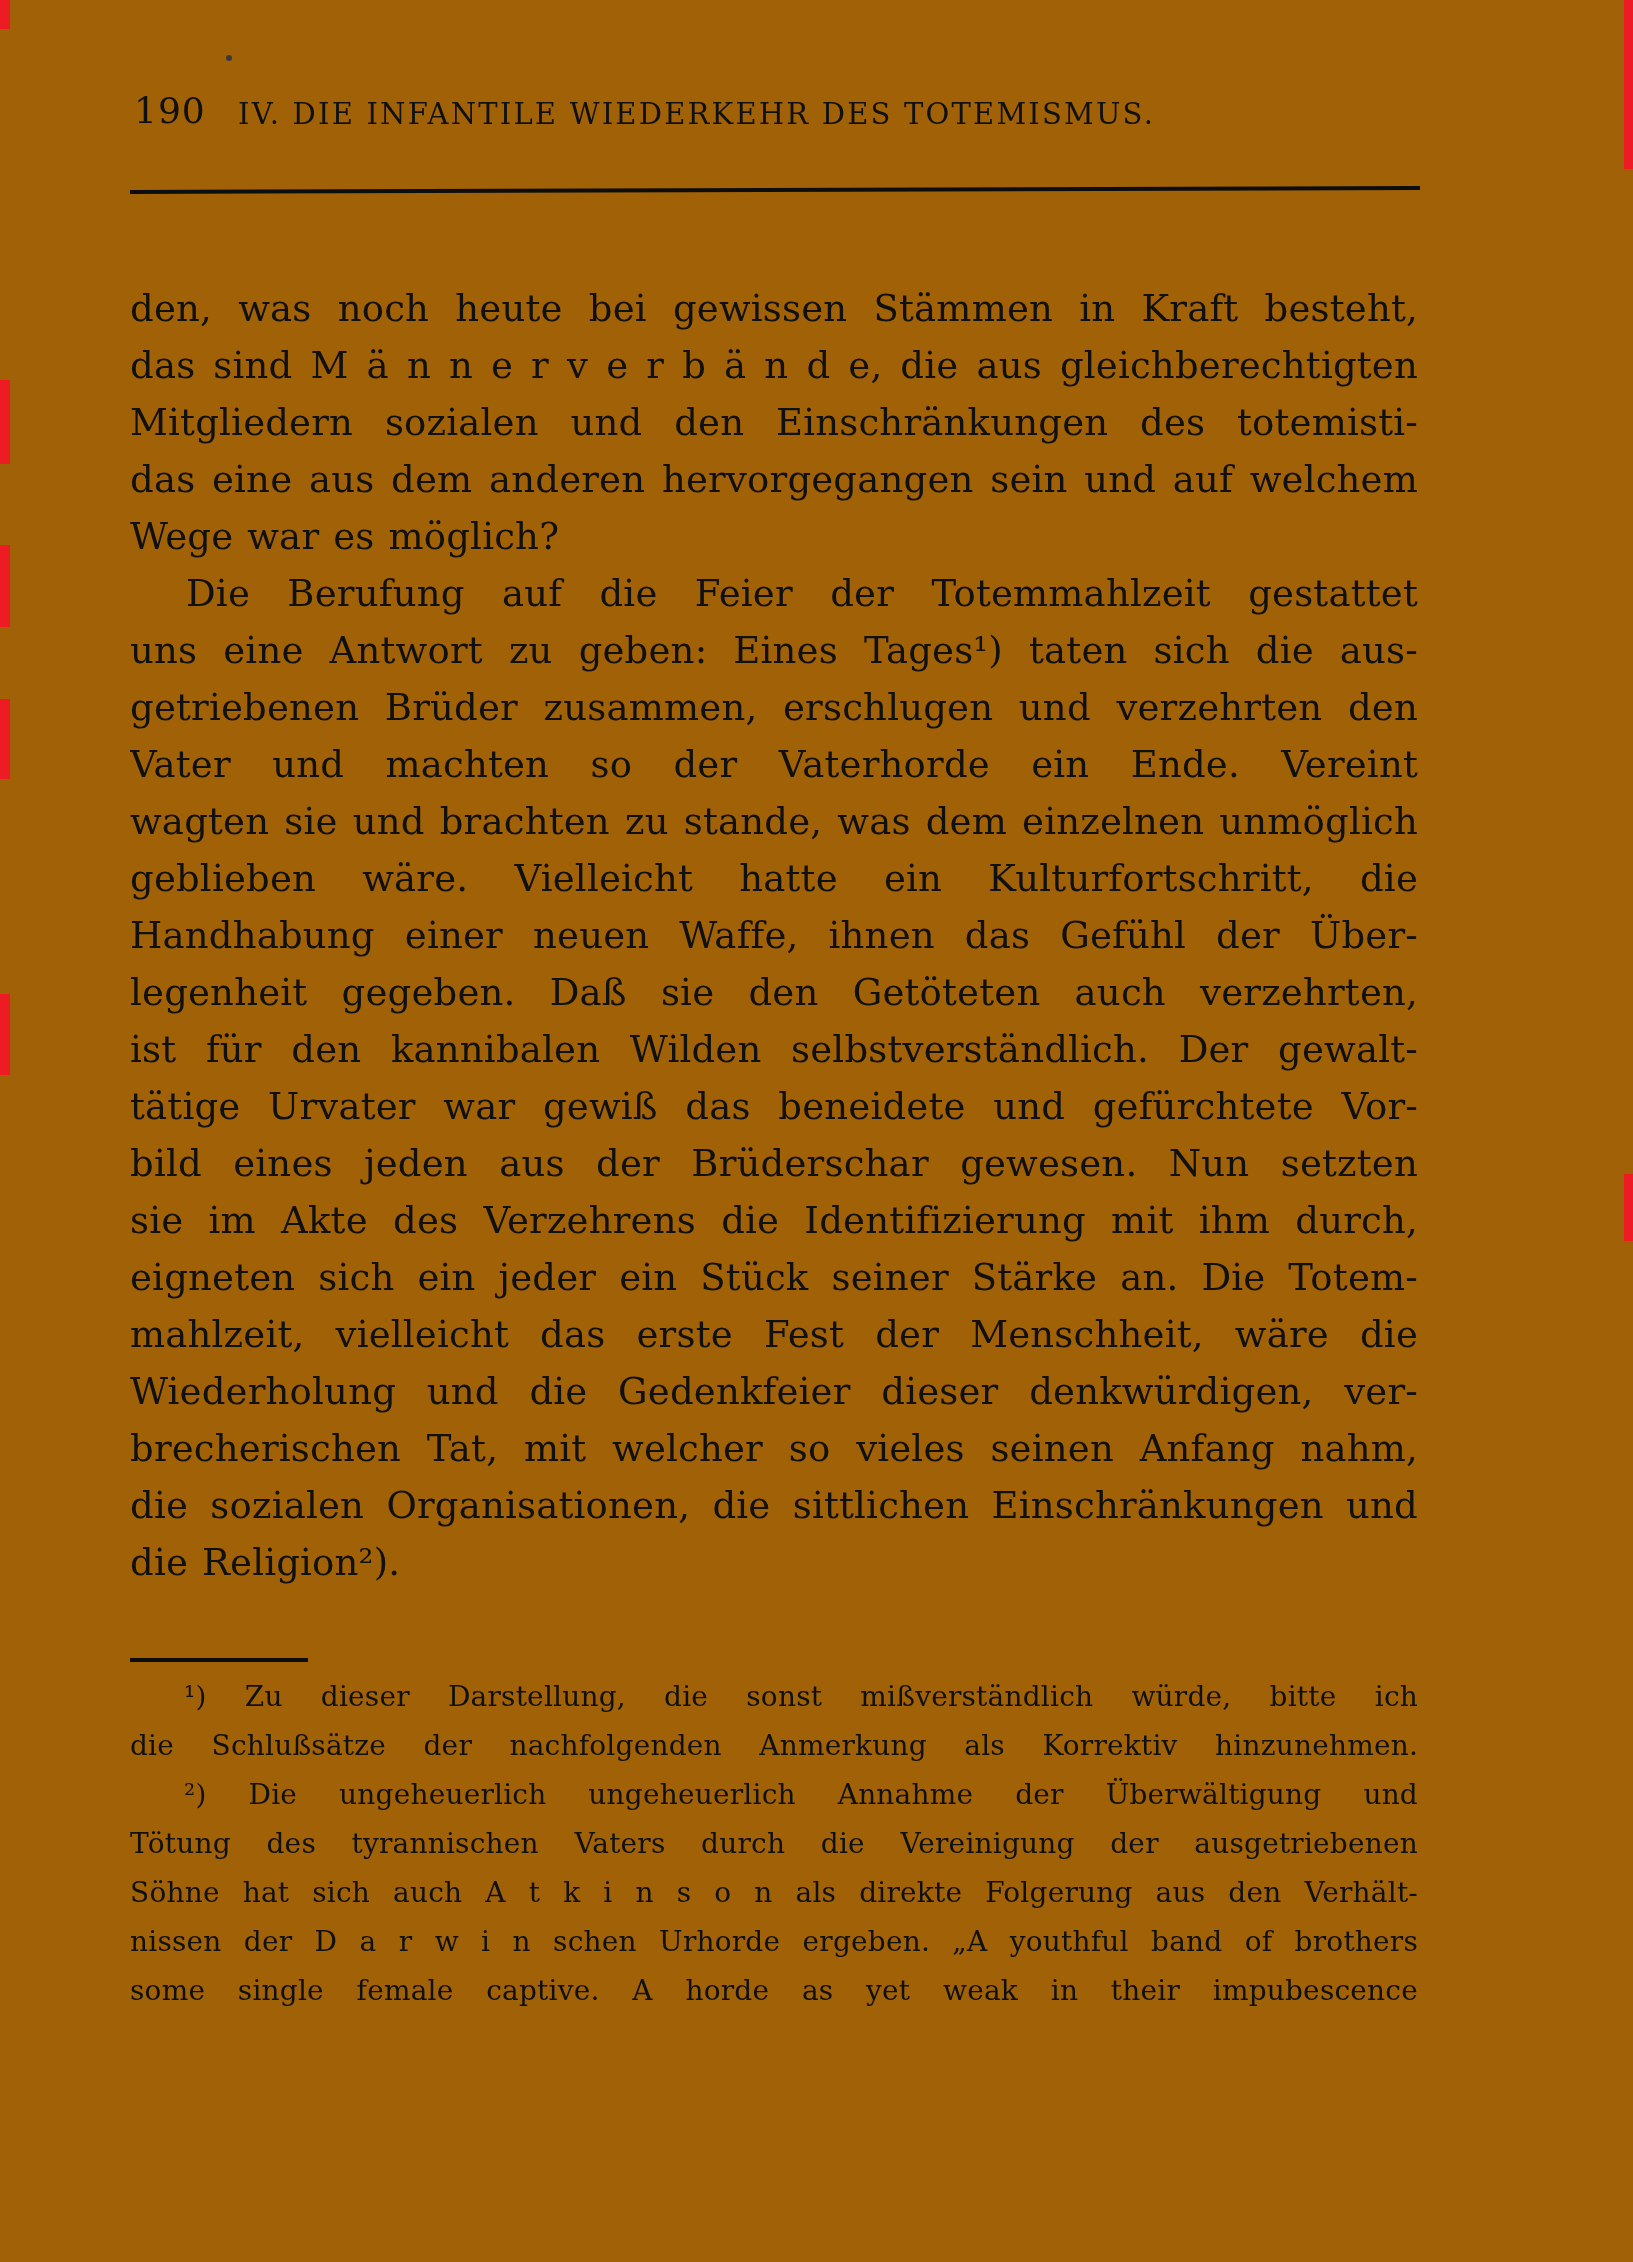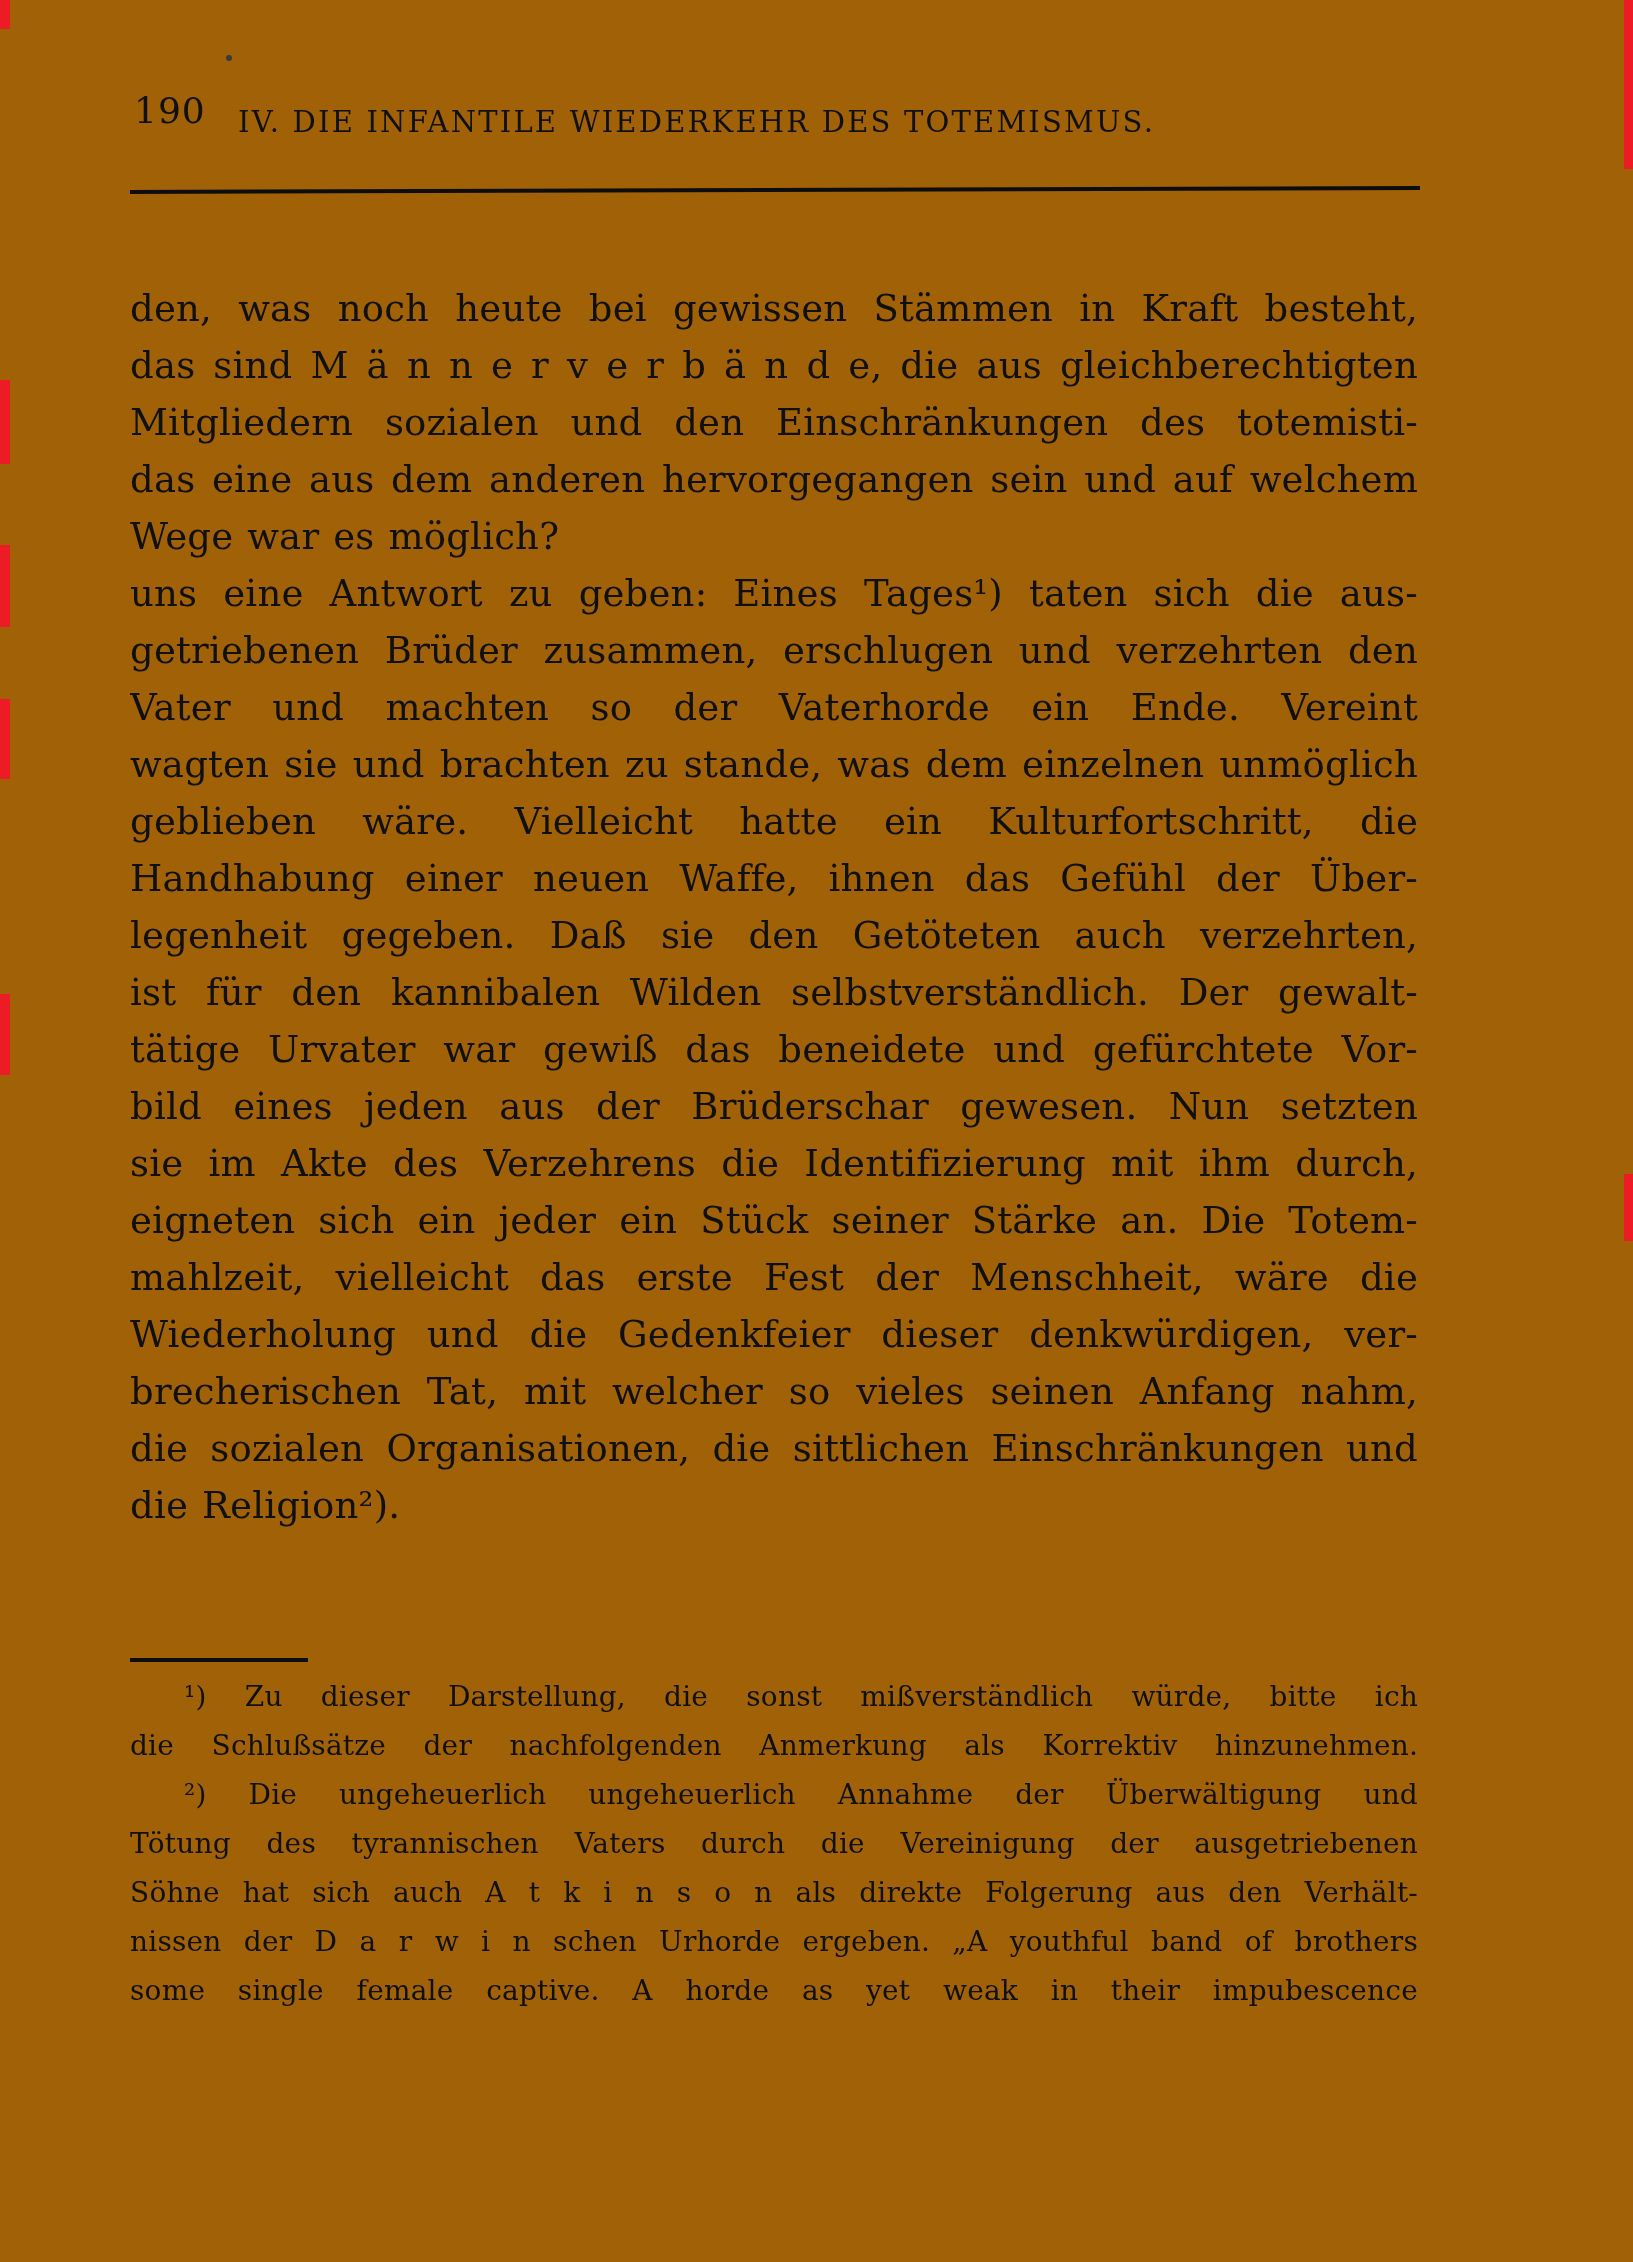--- a/index.html
+++ b/index.html
@@ -12,21 +12,20 @@
     overflow:hidden;
   }
   .pagenum{
     position:absolute;left:134px;top:90px;
     font-size:36px;line-height:41px;letter-spacing:1px;
   }
   .rtitle{
     position:absolute;left:238px;top:98px;
     font-size:29px;line-height:33px;letter-spacing:2.2px;
     white-space:nowrap;
-    margin-top:8px;
   }
   .head-rule{
     position:absolute;left:130px;top:190px;width:1290px;height:3.9px;
     background:#0d0d0d;transform:rotate(-0.18deg);transform-origin:left center;
   }
   .body-text{
     position:absolute;left:130px;top:280px;width:1288px;
     font-size:37px;
   }
   .bline{
@@ -69,20 +68,21 @@
   <div class="rtitle">IV. DIE INFANTILE WIEDERKEHR DES TOTEMISMUS.</div>
 
   <div class="head-rule"></div>
 
   <div class="body-text">
       <div class="bline just">den, was noch heute bei gewissen Stämmen in Kraft besteht,</div>
       <div class="bline just">das sind M ä n n e r v e r b ä n d e, die aus gleichberechtigten</div>
       <div class="bline just">Mitgliedern sozialen und den Einschränkungen des totemisti-</div>
       <div class="bline just">das eine aus dem anderen hervorgegangen sein und auf welchem</div>
       <div class="bline">Wege war es möglich?</div>
+      <div class="bline just ind">Die Berufung auf die Feier der Totemmahlzeit gestattet</div>
       <div class="bline just">uns eine Antwort zu geben: Eines Tages¹) taten sich die aus-</div>
       <div class="bline just">getriebenen Brüder zusammen, erschlugen und verzehrten den</div>
       <div class="bline just">Vater und machten so der Vaterhorde ein Ende. Vereint</div>
       <div class="bline just">wagten sie und brachten zu stande, was dem einzelnen unmöglich</div>
       <div class="bline just">geblieben wäre. Vielleicht hatte ein Kulturfortschritt, die</div>
       <div class="bline just">Handhabung einer neuen Waffe, ihnen das Gefühl der Über-</div>
       <div class="bline just">legenheit gegeben. Daß sie den Getöteten auch verzehrten,</div>
       <div class="bline just">ist für den kannibalen Wilden selbstverständlich. Der gewalt-</div>
       <div class="bline just">tätige Urvater war gewiß das beneidete und gefürchtete Vor-</div>
       <div class="bline just">bild eines jeden aus der Brüderschar gewesen. Nun setzten</div>

